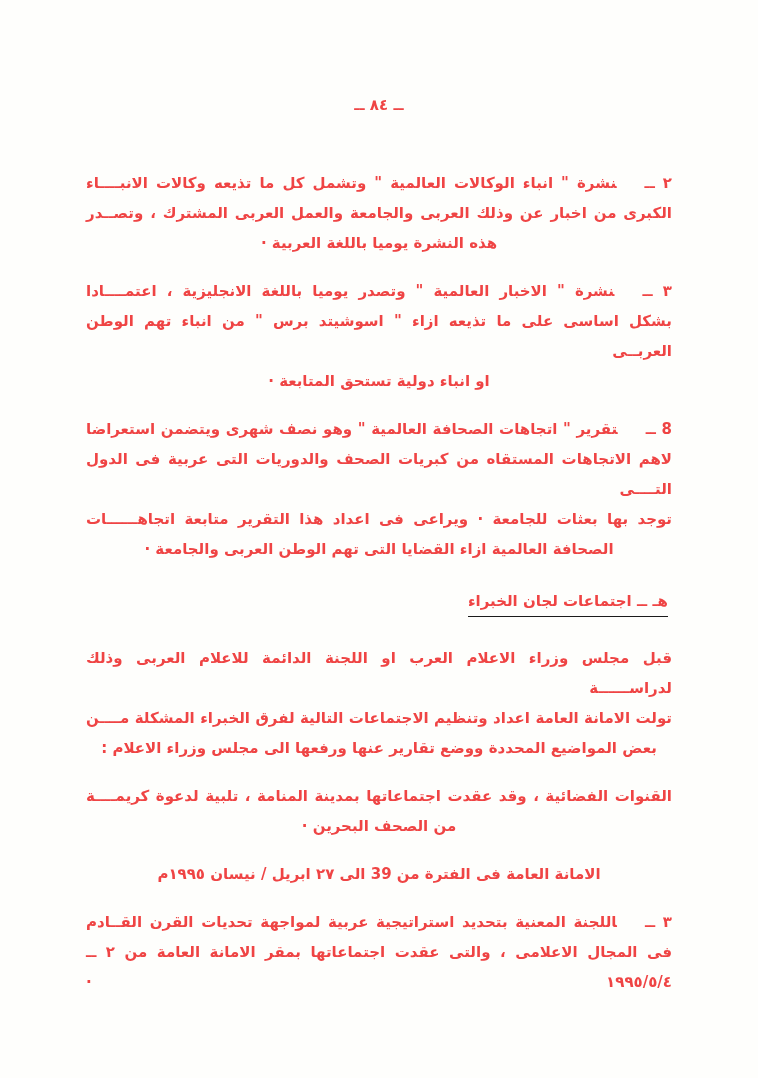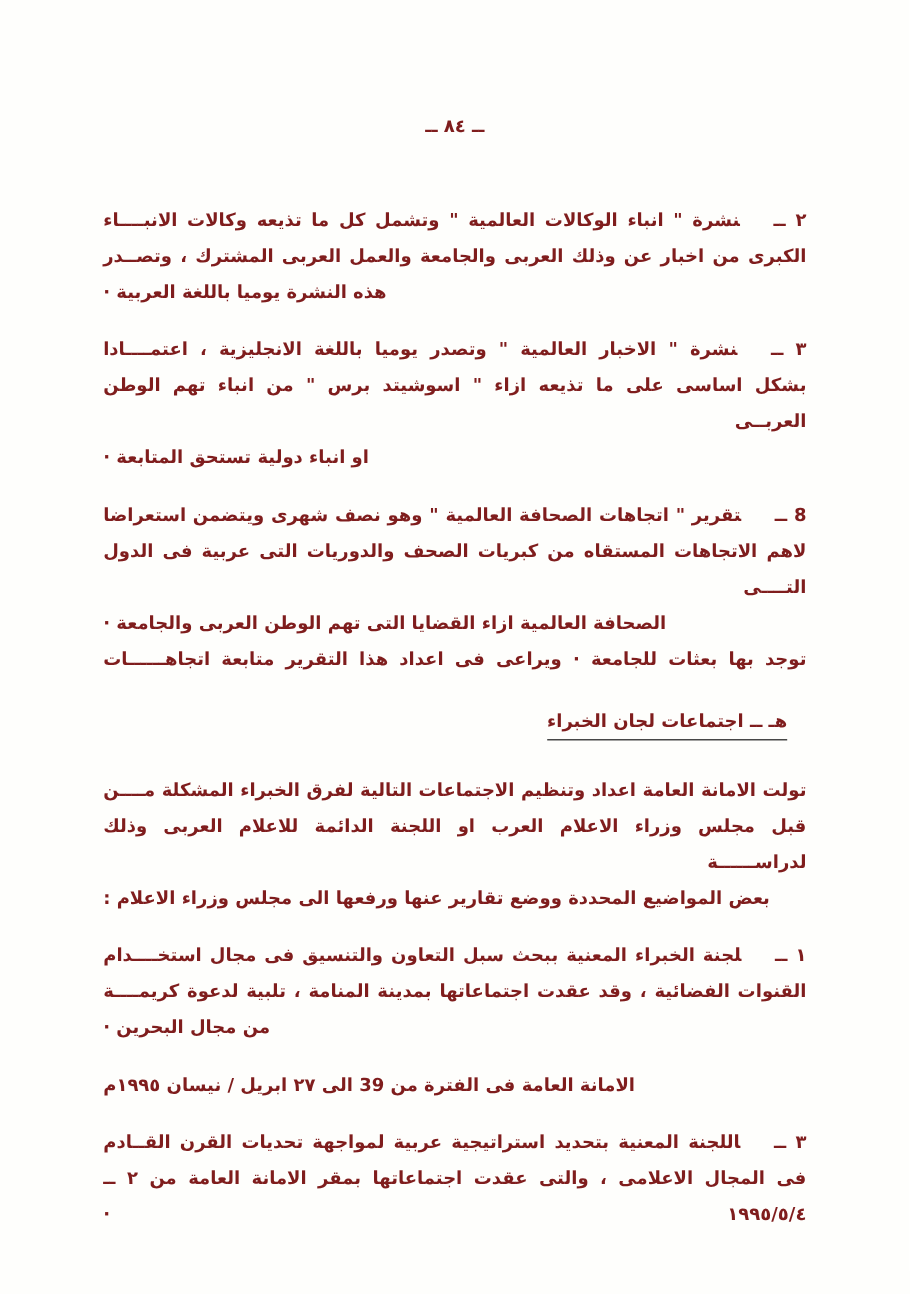--- a/index.html
+++ b/index.html
@@ -5,53 +5,53 @@
   html, body {
     margin: 0;
     padding: 0;
     background: #ffffff;
   }
   .page {
     position: relative;
     width: 758px;
     height: 1078px;
     background: #fefefc;
-    color: #7f1d1d;
+    color: #ef4444;
     font-family: "DejaVu Sans", sans-serif;
     direction: rtl;
     overflow: hidden;
   }
   .page-number {
     padding-top: 96px;
     text-align: center;
     font-size: 15px;
     font-weight: bold;
   }
   .content {
     margin: 54px 86px 0 86px;
     font-size: 15px;
     font-weight: bold;
   }
   .line {
     line-height: 30px;
-    text-align: left;
+    text-align: center;
   }
   .line.j {
     text-align: justify;
     text-align-last: justify;
   }
   .num {
     margin-left: 28px;
     white-space: nowrap;
   }
   .para {
     margin-bottom: 18px;
   }
   .heading-row {
-    margin: 28px 16px 26px 0;
+    margin: 28px 4px 26px 0;
   }
   .heading {
     display: inline-block;
     border-bottom: 1.5px solid #1b1b1b;
     padding-bottom: 6px;
   }
   .intro {
     margin-bottom: 18px;
   }
 </style>
@@ -78,40 +78,37 @@
       </div>
       <div class="line j">بشكل اساسى على ما تذيعه ازاء " اسوشيتد برس " من انباء تهم الوطن العربــى</div>
       <div class="line">او انباء دولية تستحق المتابعة ·</div>
     </div>
 
     <div class="para">
       <div class="line j">
         <span class="num">8 ــ</span><span>تقرير " اتجاهات الصحافة العالمية " وهو نصف شهرى ويتضمن استعراضا</span>
       </div>
       <div class="line j">لاهم الاتجاهات المستقاه من كبريات الصحف والدوريات التى عربية فى الدول التــــى</div>
+      <div class="line j">توجد بها بعثات للجامعة · ويراعى فى اعداد هذا التقرير متابعة اتجاهــــــات</div>
       <div class="line">الصحافة العالمية ازاء القضايا التى تهم الوطن العربى والجامعة ·</div>
-      <div class="line j">توجد بها بعثات للجامعة · ويراعى فى اعداد هذا التقرير متابعة اتجاهــــــات</div>
     </div>
 
     <div class="heading-row">
       <span class="heading">هـ ــ اجتماعات لجان الخبراء</span>
     </div>
 
     <div class="para intro">
+      <div class="line j">قبل مجلس وزراء  الاعلام العرب او اللجنة الدائمة للاعلام  العربى وذلك لدراســــــة</div>
       <div class="line j">تولت الامانة العامة اعداد وتنظيم الاجتماعات التالية لفرق الخبراء  المشكلة  مــــن</div>
-      <div class="line j">قبل مجلس وزراء  الاعلام العرب او اللجنة الدائمة للاعلام  العربى وذلك لدراســــــة</div>
       <div class="line">بعض المواضيع المحددة ووضع تقارير عنها  ورفعها  الى  مجلس  وزراء  الاعلام :</div>
     </div>
 
     <div class="para">
-      <div class="line j">
-        <span class="num">١ ــ</span><span>لجنة الخبراء  المعنية  ببحث سبل التعاون والتنسيق فى مجال استخــــدام</span>
-      </div>
       <div class="line j">القنوات الفضائية ، وقد عقدت اجتماعاتها  بمدينة المنامة ، تلبية لدعوة كريمــــة</div>
-      <div class="line">من مجال البحرين ·</div>
+      <div class="line">من الصحف البحرين ·</div>
     </div>
 
     <div class="para">
       <div class="line">الامانة العامة فى الفترة من 39 الى ٢٧ ابريل / نيسان ١٩٩٥م</div>
     </div>
 
     <div class="para">
       <div class="line j">
         <span class="num">٣ ــ</span><span>اللجنة المعنية بتحديد استراتيجية عربية لمواجهة تحديات القرن القــادم</span>
       </div>

